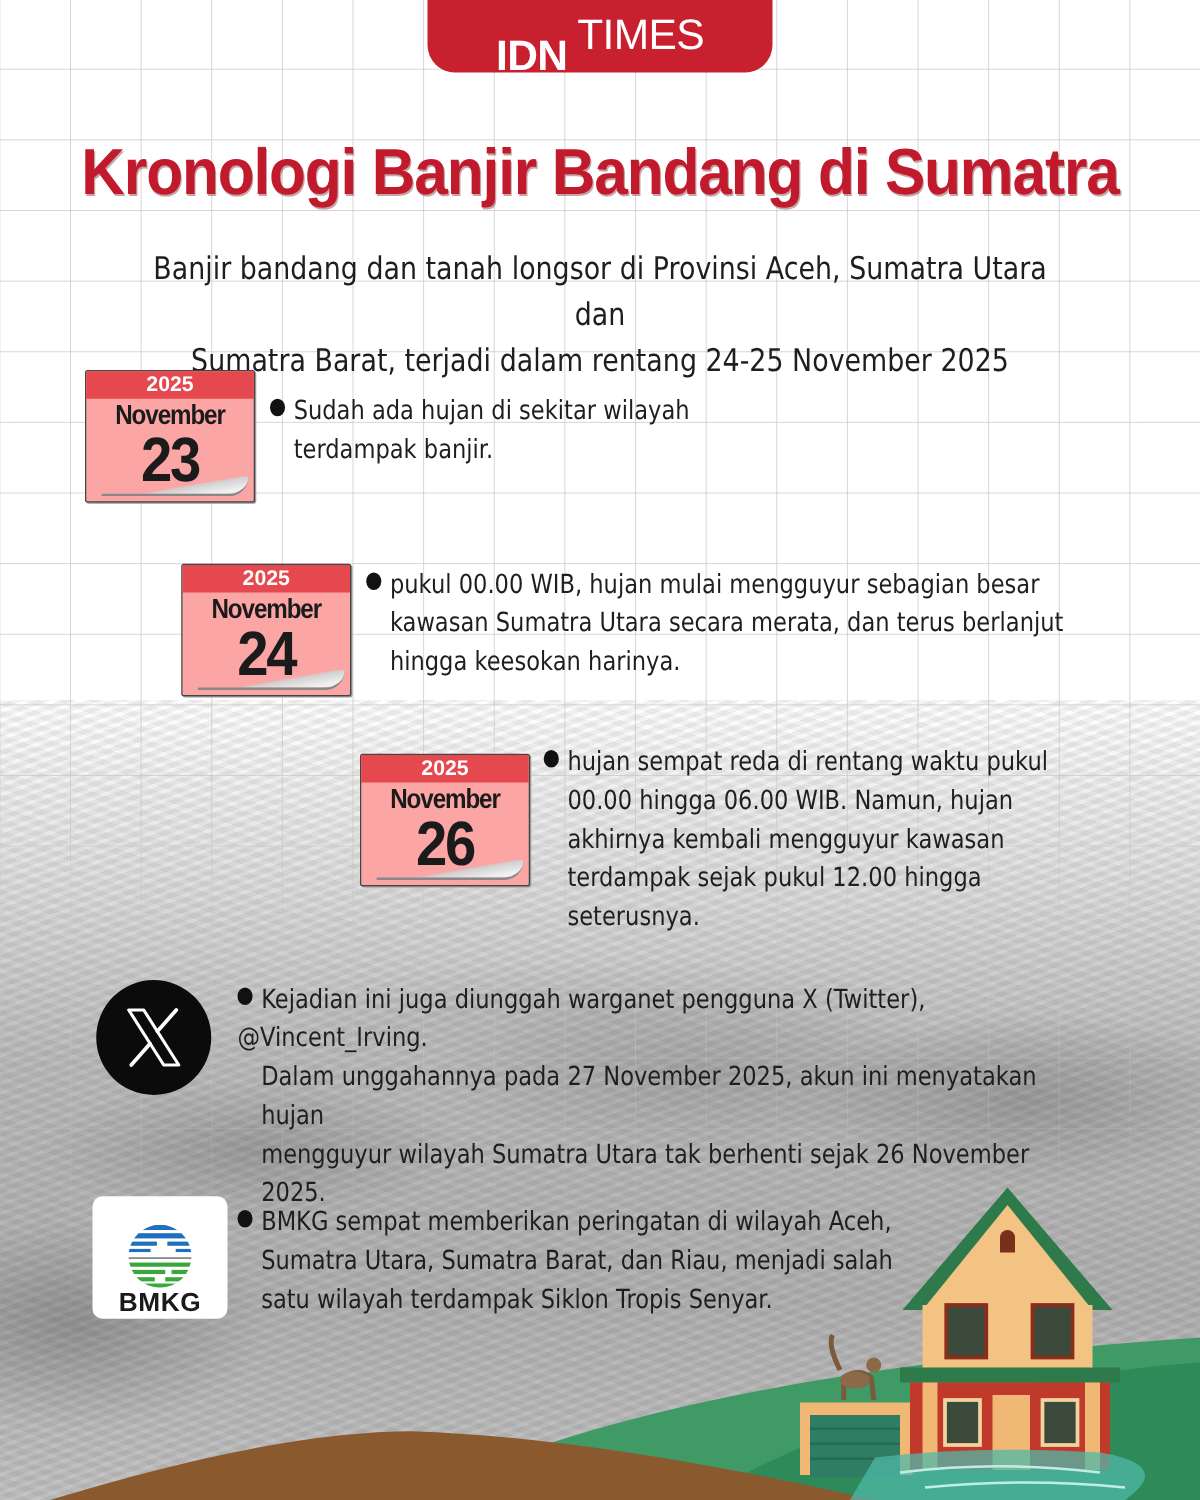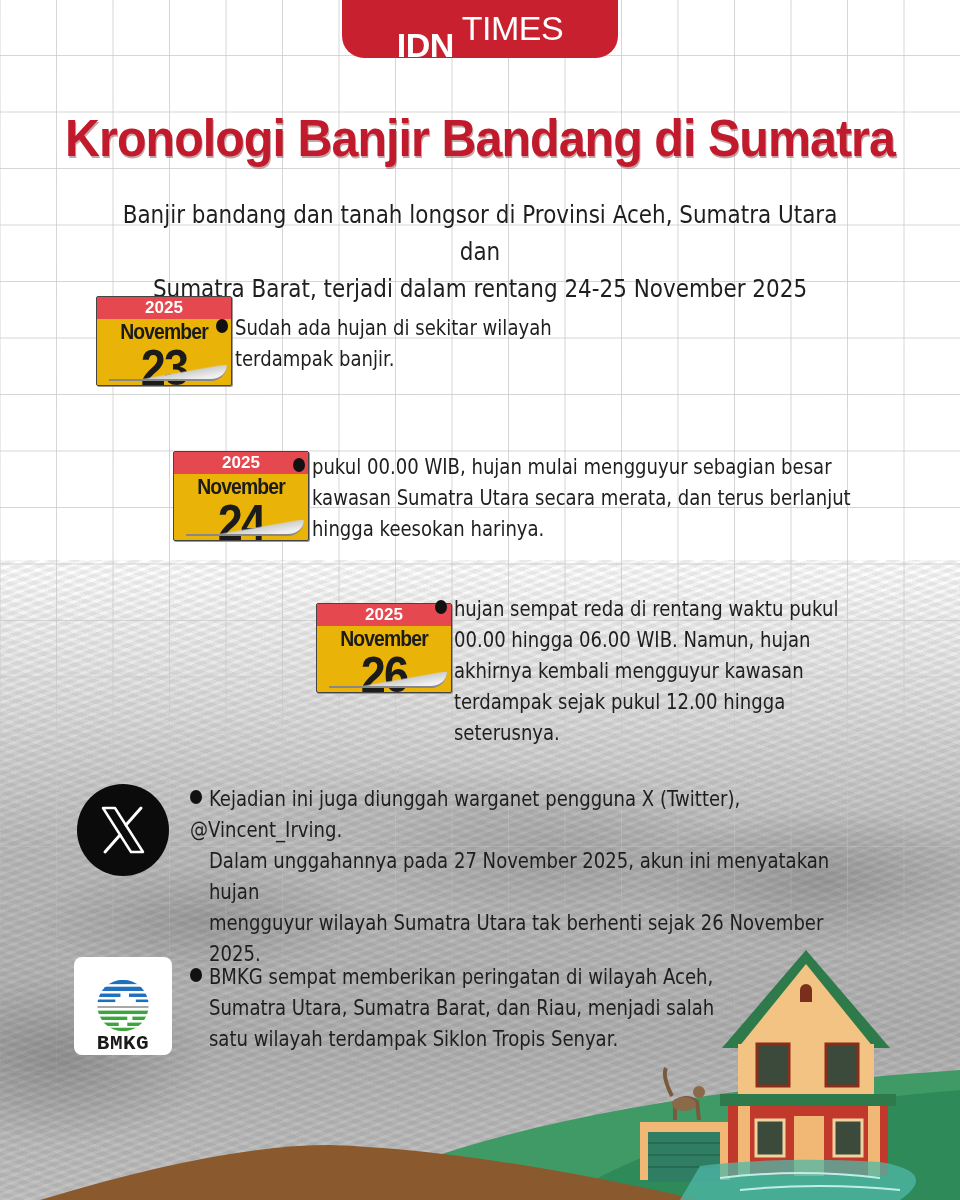--- a/index.html
+++ b/index.html
@@ -53,24 +53,23 @@
     text-shadow: 1px 2px 0 rgba(90,0,0,0.35);
   }
   .subtitle {
     position: absolute; left: 60px; top: 196px; width: 840px; text-align: center;
     font-family: "DejaVu Sans", sans-serif; font-size: 25px; line-height: 37px; color: #1e1e1e;
     transform: scaleX(0.86); transform-origin: center;
   }
 
   
   .cal {
-    position: absolute; width: 136px; height: 90px; background: #eab308;
+    position: absolute; width: 136px; height: 106px; background: #fca5a5;
     border: 1.5px solid #444; border-radius: 2px;
     box-shadow: 1px 1px 0 #999;
-    margin-left: 28px;
   }
   .cal-head {
     height: 22px; background: #e5484e; color: #fff; text-align: center;
     font-weight: 700; font-size: 17px; line-height: 22px;
   }
   .cal-month {
     text-align: center; font-weight: 700; font-size: 22px; line-height: 24px; margin-top: 1px;
     letter-spacing: -1px; transform: scaleX(0.88);
   }
   .cal-day {
@@ -89,22 +88,22 @@
   }
   .bullet { display: inline-block; width: 14px; height: 14px; border-radius: 50%; background: #111; margin-right: 8px; vertical-align: 2px; }
   .indent { padding-left: 22px; display: block; }
 
   
   .x-logo {
     position: absolute; left: 77px; top: 784px; width: 92px; height: 92px; border-radius: 50%;
     background: #0b0b0b; display: flex; align-items: center; justify-content: center;
   }
   .bmkg-logo {
-    position: absolute; left: 74px; top: 957px; width: 98px; height: 98px; border-radius: 8px;
-    background: #fff; display: flex; flex-direction: column; align-items: center; padding-top: 22px; font-family: Liberation Mono, monospace;
+    position: absolute; left: 74px; top: 957px; width: 108px; height: 98px; border-radius: 8px;
+    background: #fff; display: flex; flex-direction: column; align-items: center; padding-top: 22px;
   }
   .bmkg-label { font-weight: 700; font-size: 21px; color: #1a1a1a; margin-top: 0px; letter-spacing: 0.5px; }
 
   
   .scene { position: absolute; left: 0; top: 940px; width: 960px; height: 260px; }
 </style>
 </head>
 <body>
 
 <div class="bg-photo"></div>

